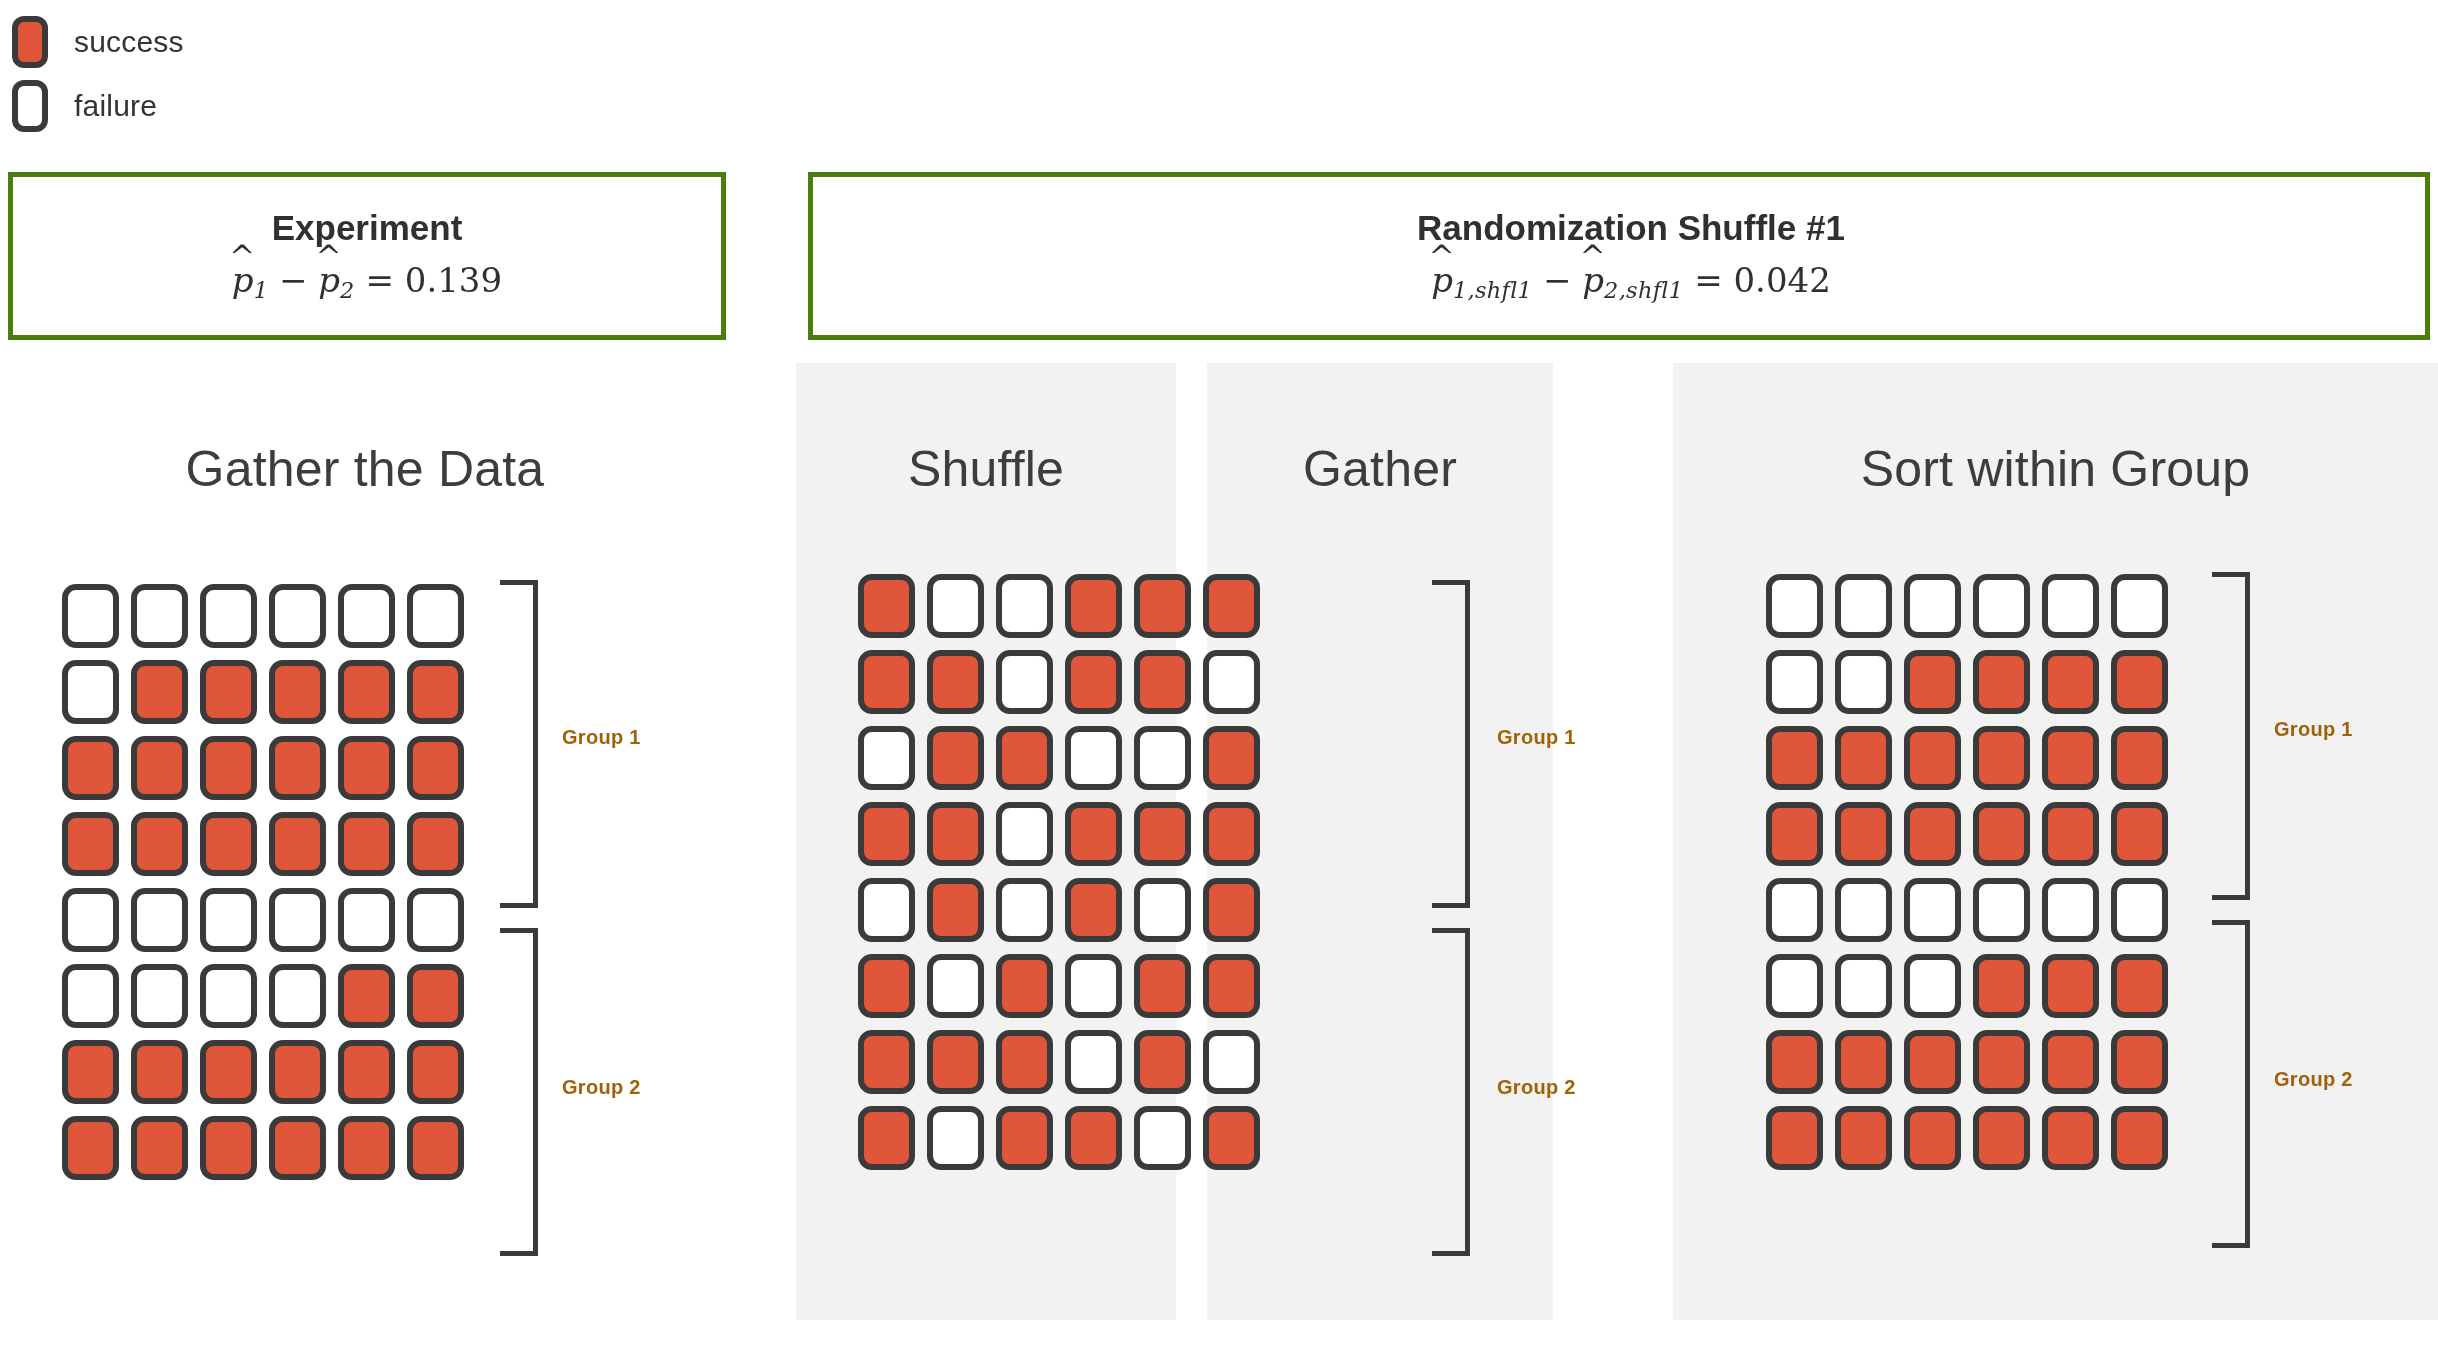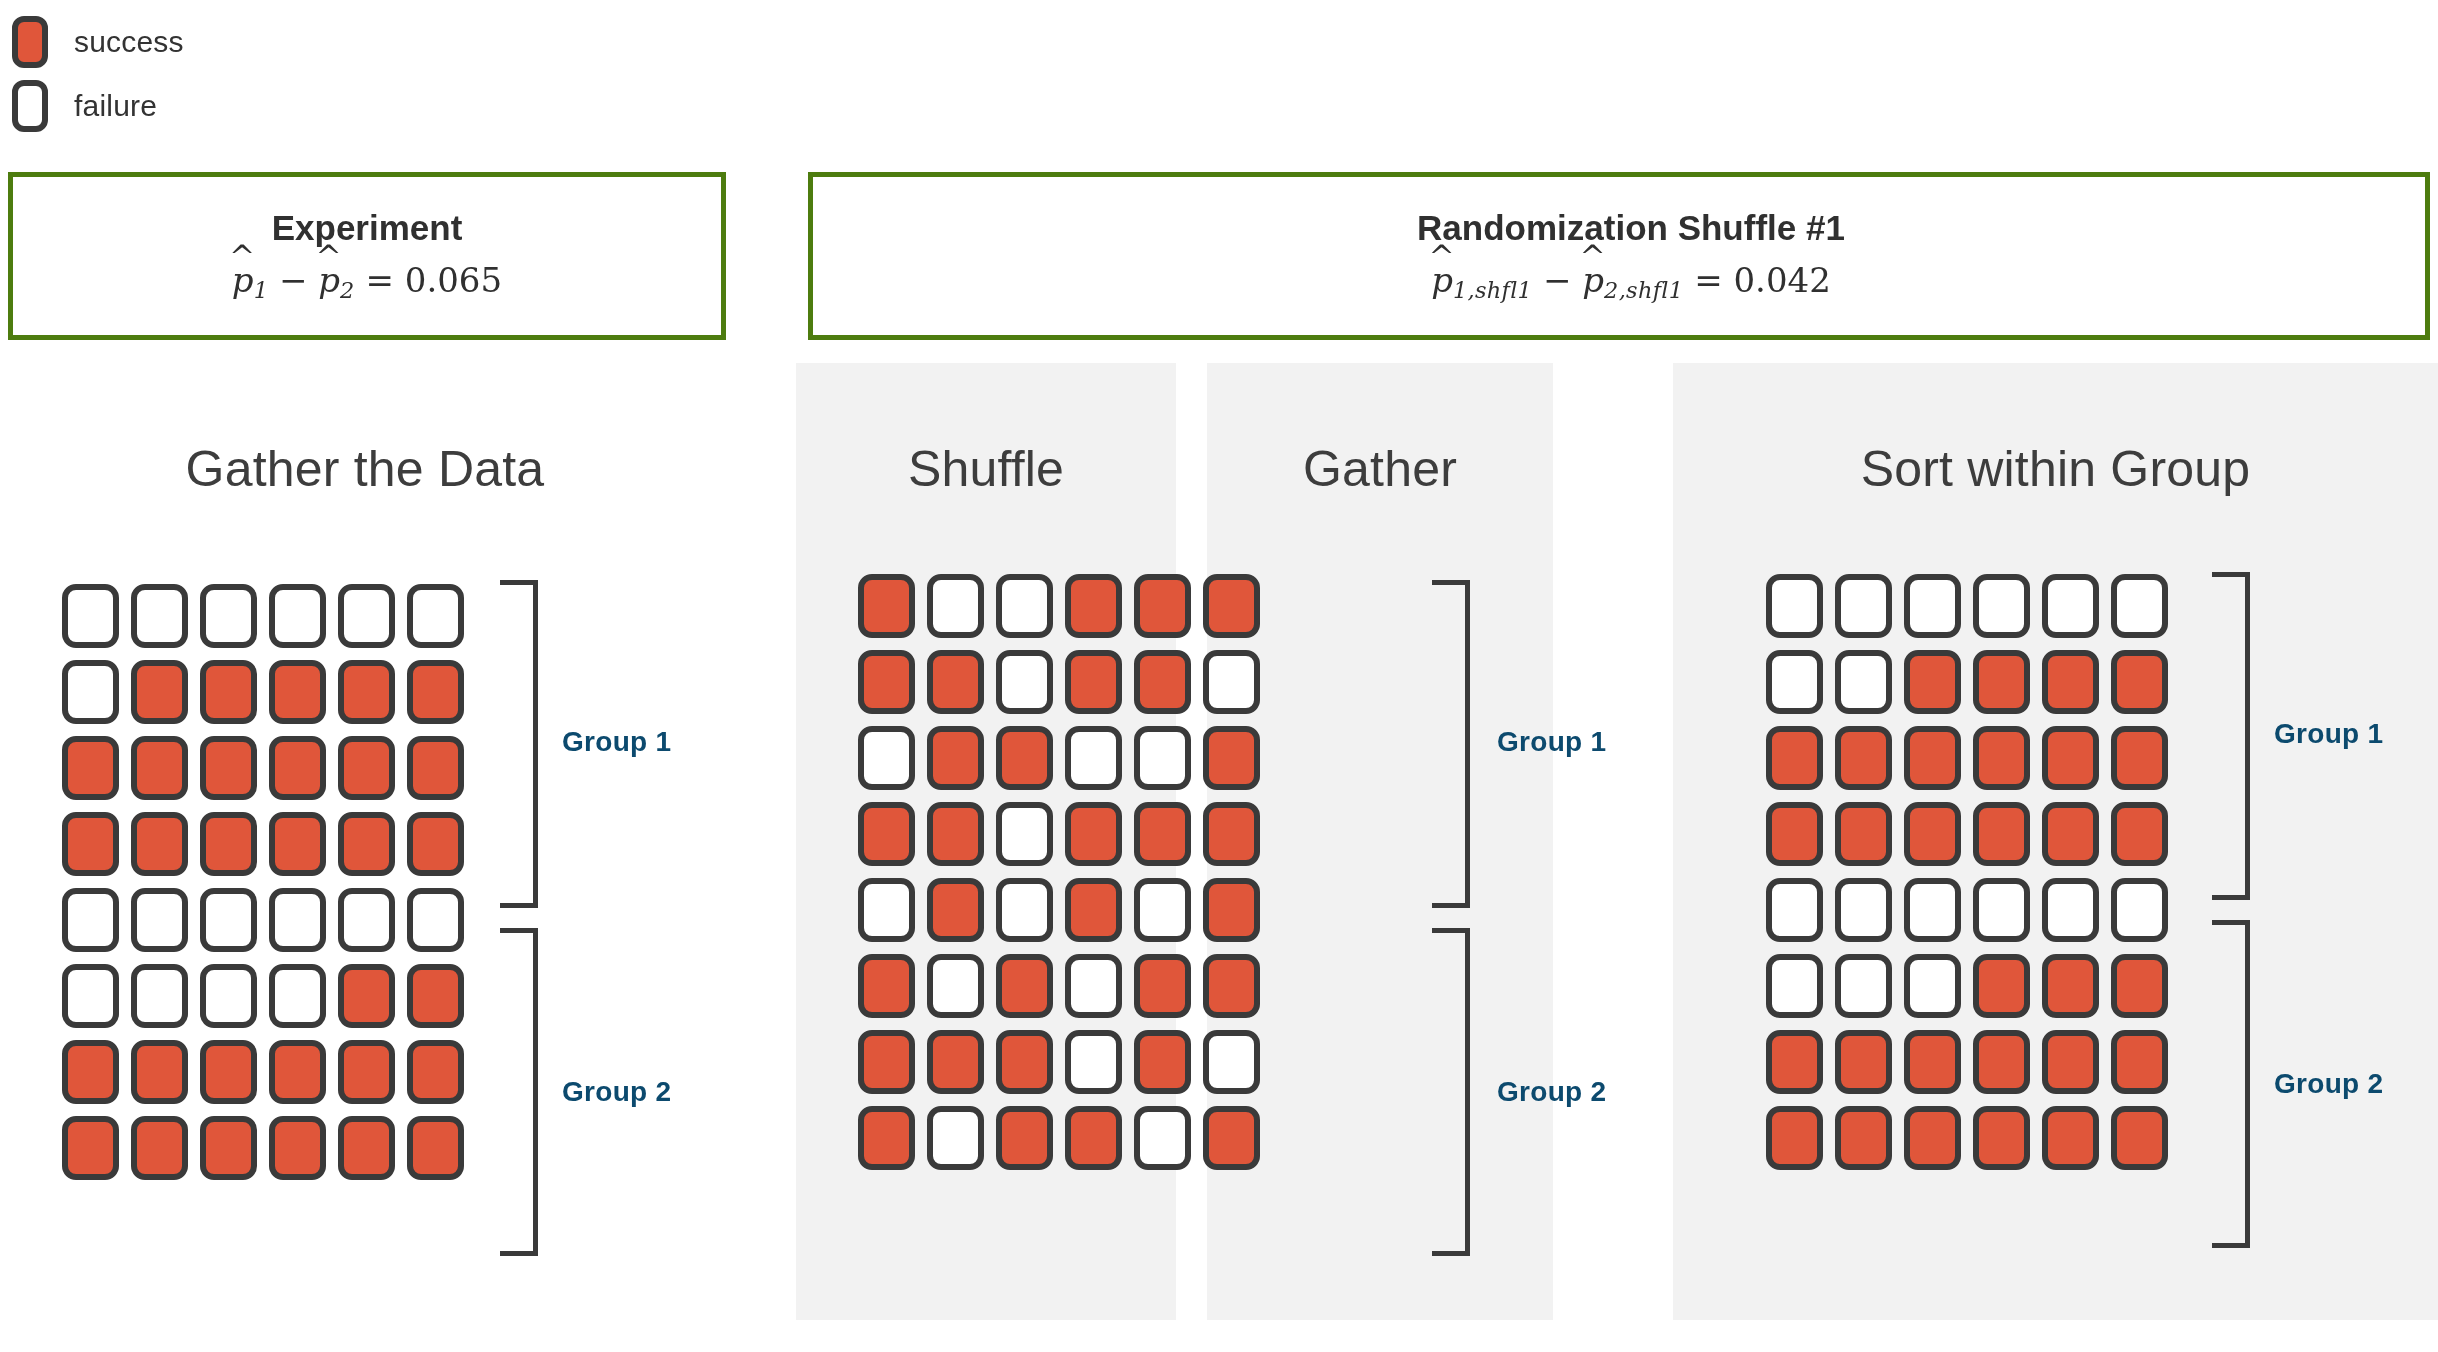--- a/index.html
+++ b/index.html
@@ -83,21 +83,21 @@
   #grid-sort{left:1760px;top:568px;}
   .bracket{
     position:absolute;
     border:5px solid #3a3a3a;
     border-left:none;
     box-sizing:border-box;
     width:38px;
   }
   .bracket-label{
     position:absolute;
-    font-size:28px;font-weight:bold;color:#0c4a6e;
+    font-size:20px;font-weight:bold;color:#a16207;
     white-space:nowrap;letter-spacing:.3px;
   }
 
   
   #br-exp-g1{left:500px;top:580px;height:328px;}
   #br-exp-g1-lbl{left:562px;top:726px;}
   #br-exp-g2{left:500px;top:928px;height:328px;}
   #br-exp-g2-lbl{left:562px;top:1076px;}
 
   
@@ -128,21 +128,21 @@
     </div>
   </div>
 
   <div class="header-box" id="experiment-box">
     <div class="header-title">Experiment</div>
     <div class="header-formula">
       <span class="hat"><span class="hatmark">^</span><span>p</span></span><span class="sub">1</span>
       <span>−</span>
       <span class="hat"><span class="hatmark">^</span><span>p</span></span><span class="sub">2</span>
       <span>=</span>
-      <span>0.065</span>
+      <span>0.139</span>
     </div>
   </div>
 
   <div class="header-box" id="shuffle-header-box">
     <div class="header-title">Randomization Shuffle #1</div>
     <div class="header-formula">
       <span class="hat"><span class="hatmark">^</span><span>p</span></span><span class="sub">1,shfl1</span>
       <span>−</span>
       <span class="hat"><span class="hatmark">^</span><span>p</span></span><span class="sub">2,shfl1</span>
       <span>=</span>

